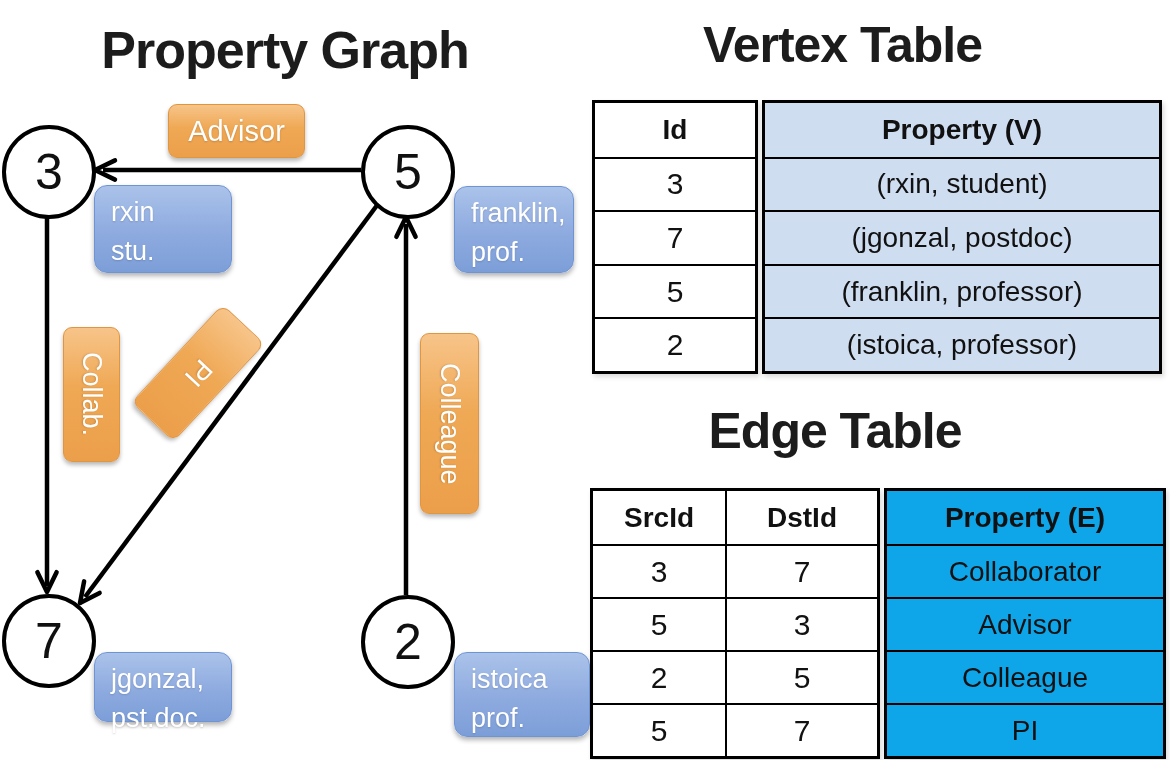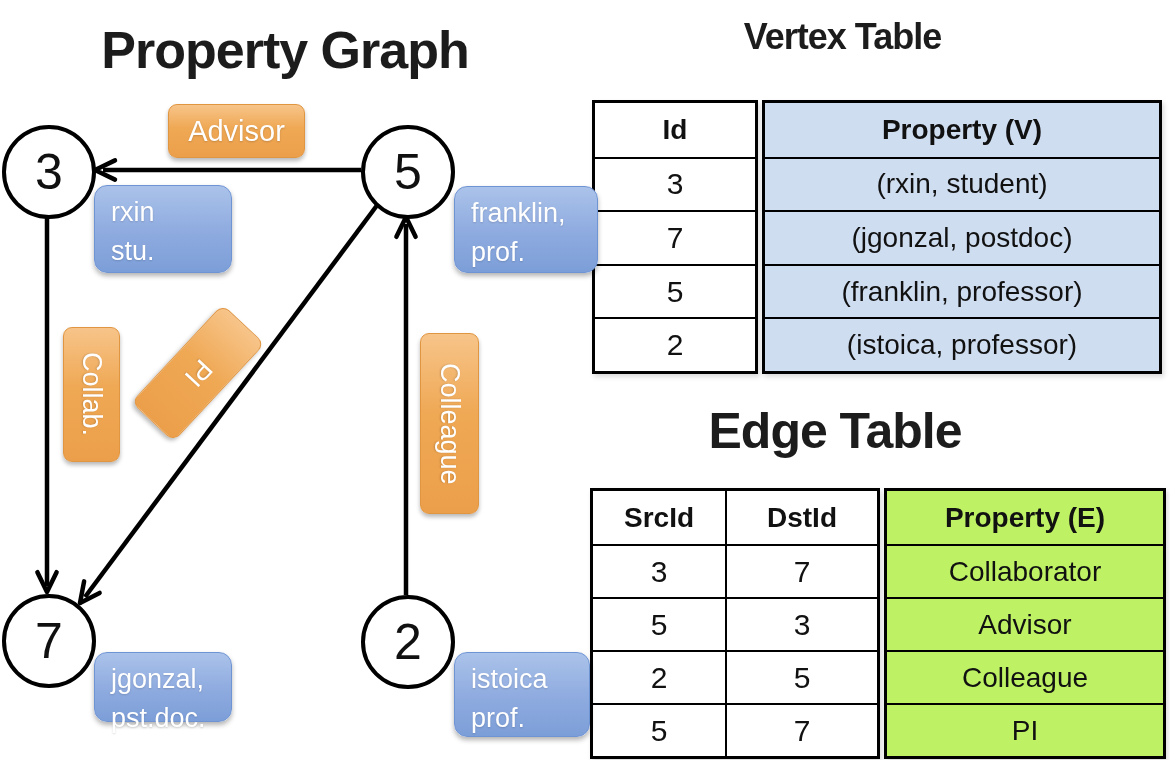--- a/index.html
+++ b/index.html
@@ -4,21 +4,21 @@
 <style>
   html,body { margin:0; padding:0; background:#ffffff; }
   body { width:1170px; height:760px; overflow:hidden;
          font-family:"Liberation Sans", sans-serif; color:#151515; }
   .stage { position:relative; width:1170px; height:760px; background:#fff; }
 
   
   .big-title { position:absolute; text-align:center; font-weight:700;
                letter-spacing:-1px; color:#1c1c1c; white-space:nowrap; }
   #graph-title  { left:0;   top:20px;  width:570px; font-size:52px; }
-  #vertex-title { left:555px; top:16px; width:575px; font-size:36px; }
+  #vertex-title { left:555px; top:16px; width:575px; font-size:50px; }
   #edge-title   { left:555px; top:402px; width:560px; font-size:50px; }
 
   
   .node { position:absolute; width:86px; height:86px; background:#fff;
           border:4px solid #000; border-radius:50%; box-sizing:content-box;
           display:flex; align-items:center; justify-content:center;
           font-size:50px; font-weight:300; color:#101010; z-index:3; }
   #node-3 { left:2px;   top:125px; }
   #node-5 { left:361px; top:125px; }
   #node-7 { left:2px;   top:594px; }
@@ -39,41 +39,41 @@
                     transform:rotate(43deg); }
   #pill-colleague { left:420px; top:333px; width:57px;  height:179px; }
 
   
   .vbox { position:absolute; z-index:5; color:#fff; border-radius:13px;
           background:linear-gradient(180deg,#abc3ea 0%,#90ace0 50%,#7c9ed8 100%);
           border:1.5px solid #6f94d4; box-shadow:0 3px 5px rgba(0,0,0,0.3);
           font-size:27px; line-height:1.45; padding:7px 10px 0 16px;
           box-sizing:border-box; text-shadow:0 1px 2px rgba(0,0,0,0.15);margin-left:32px; }
   #vbox-rxin     { left:62px;  top:185px; width:138px; height:88px; }
-  #vbox-franklin { left:422px; top:186px; width:144px; height:87px; }
+  #vbox-franklin { left:422px; top:186px; width:120px; height:87px; }
   #vbox-jgonzal  { left:62px;  top:652px; width:138px; height:70px; }
   #vbox-istoica  { left:422px; top:652px; width:136px; height:85px; }
 
   
   #edges { position:absolute; left:0; top:0; z-index:2; }
   .edge-line { stroke:#000; stroke-width:4.5; fill:none; }
   .arrowhead { stroke:#000; stroke-width:4.5; fill:none;
                stroke-linecap:round; stroke-linejoin:round; }
 
   
   .tbox { position:absolute; border:3px solid #000; box-sizing:border-box;
           display:grid; background:#fff; box-shadow:2px 3px 5px rgba(0,0,0,0.15); }
   .cell { display:flex; align-items:center; justify-content:center;
           font-size:28px; color:#111; }
   .cell.num { font-size:30px; }
   .cell.hdr { font-weight:bold; font-size:28px; }
   .bt { border-top:2.5px solid #000; }
   .bl { border-left:2.5px solid #000; }
   .fill-blue  { background:#cfddf1; }
-  .fill-peach { background:#bef264; }
+  .fill-peach { background:#0ea5e9; }
 
   #vtable-id   { left:592px; top:100px; width:166px; height:274px;
                  grid-template-rows:repeat(5,1fr); }
   #vtable-prop { left:762px; top:100px; width:400px; height:274px;
                  grid-template-rows:repeat(5,1fr); }
   #etable-ids  { left:590px; top:488px; width:290px; height:271px;
                  grid-template-columns:132px 1fr;
                  grid-template-rows:repeat(5,1fr); }
   #etable-prop { left:884px; top:488px; width:282px; height:271px;
                  grid-template-rows:repeat(5,1fr); }

